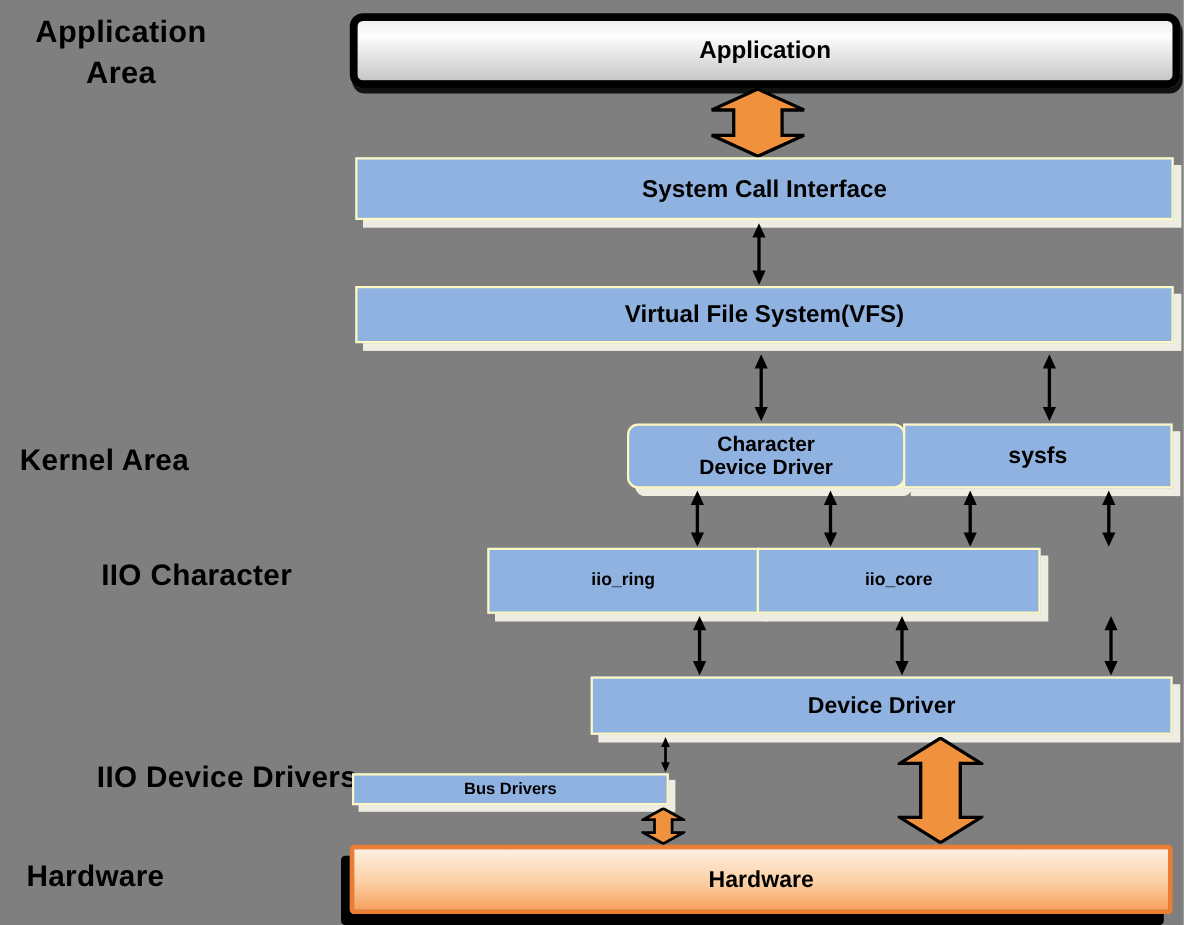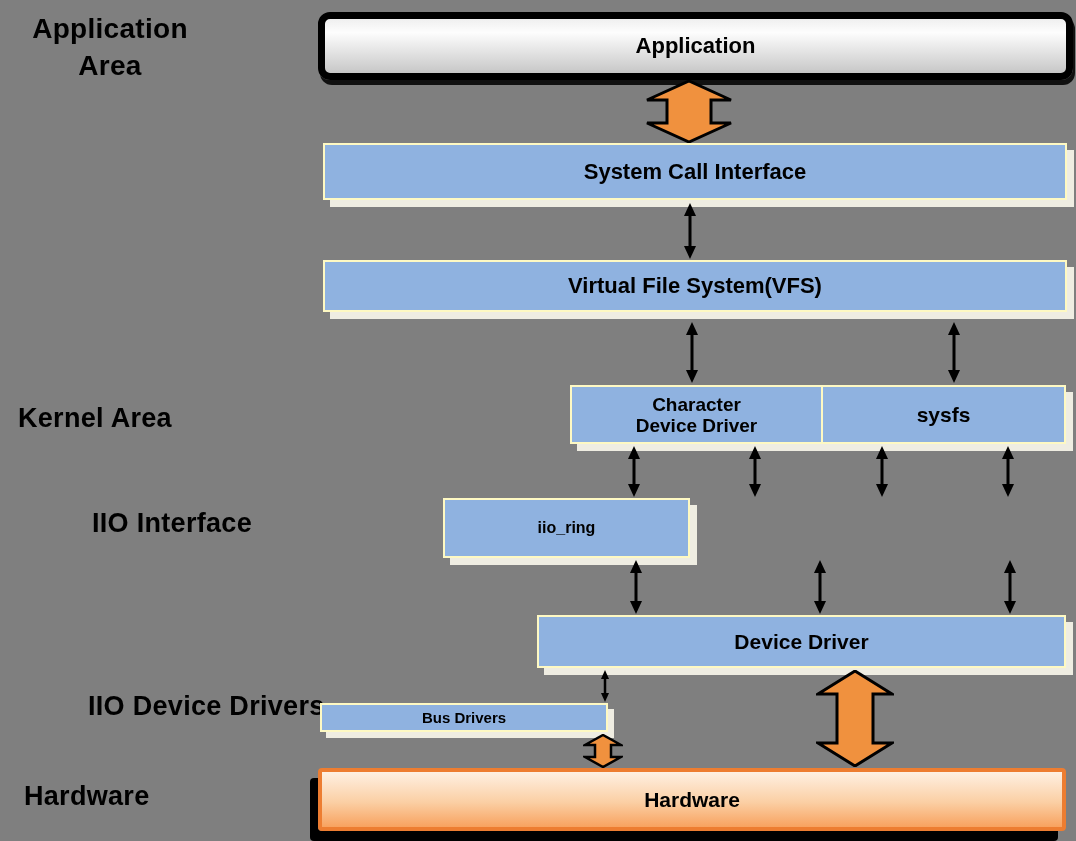--- a/index.html
+++ b/index.html
@@ -21,35 +21,35 @@
     border:7px solid #000;border-radius:12px;
     box-shadow:2px 5px 0 #111;
     font-size:22px;
   }
   .hwbox{
     background:linear-gradient(180deg,#FEF0E2 0%,#FBCFA4 55%,#F8A25F 100%);
     border:4px solid var(--hardware-border,#ED7D31);border-radius:4px;
     box-shadow:-8px 10px 0 #000;
     font-size:21px;
   }
-  .t22{font-size:22px;} .t21{font-size:21px;} .t19{font-size:19px;line-height:21px;}
+  .t22{font-size:22px;} .t21{font-size:21px;} .t19{font-size:19px;line-height:21px;border-radius:10px;}
   .t16{font-size:16px;} .t15{font-size:15px;}
   .arrow{position:absolute;}
 </style>
 </head>
 <body>
 
 <div class="diagram">
 
   <div class="area-label two-line" style="left:12px;top:10px;font-size:28px;">
     <span>Application</span><br>
     <span>Area</span>
   </div>
   <div class="area-label" style="left:18px;top:403px;">Kernel Area</div>
-  <div class="area-label" style="left:92px;top:508px;">IIO Interface</div>
+  <div class="area-label" style="left:92px;top:508px;">IIO Character</div>
   <div class="area-label" style="left:88px;top:643px;margin-top:48px;">IIO Device Drivers</div>
   <div class="area-label" style="left:24px;top:781px;">Hardware</div>
 
   <div class="box appbox" style="left:318px;top:12px;width:755px;height:68px;">
     <span>Application</span>
   </div>
 
   <div class="box bluebox t22" style="left:323px;top:143px;width:744px;height:57px;">
     <span>System Call Interface</span>
   </div>
@@ -61,20 +61,23 @@
   <div class="box bluebox t19" style="left:570px;top:385px;width:253px;height:59px;">
     <span>Character</span>
     <span>Device Driver</span>
   </div>
   <div class="box bluebox t21" style="left:821px;top:385px;width:245px;height:59px;">
     <span>sysfs</span>
   </div>
 
   <div class="box bluebox t16" style="left:443px;top:498px;width:247px;height:60px;">
     <span>iio_ring</span>
+  </div>
+  <div class="box bluebox t16" style="left:688px;top:498px;width:258px;height:60px;">
+    <span>iio_core</span>
   </div>
 
   <div class="box bluebox t21" style="left:537px;top:615px;width:529px;height:53px;">
     <span>Device Driver</span>
   </div>
 
   <div class="box bluebox t15" style="left:320px;top:703px;width:288px;height:29px;box-shadow:6px 6px 0 var(--shadow-cream,#EFEDE2);">
     <span>Bus Drivers</span>
   </div>
 

